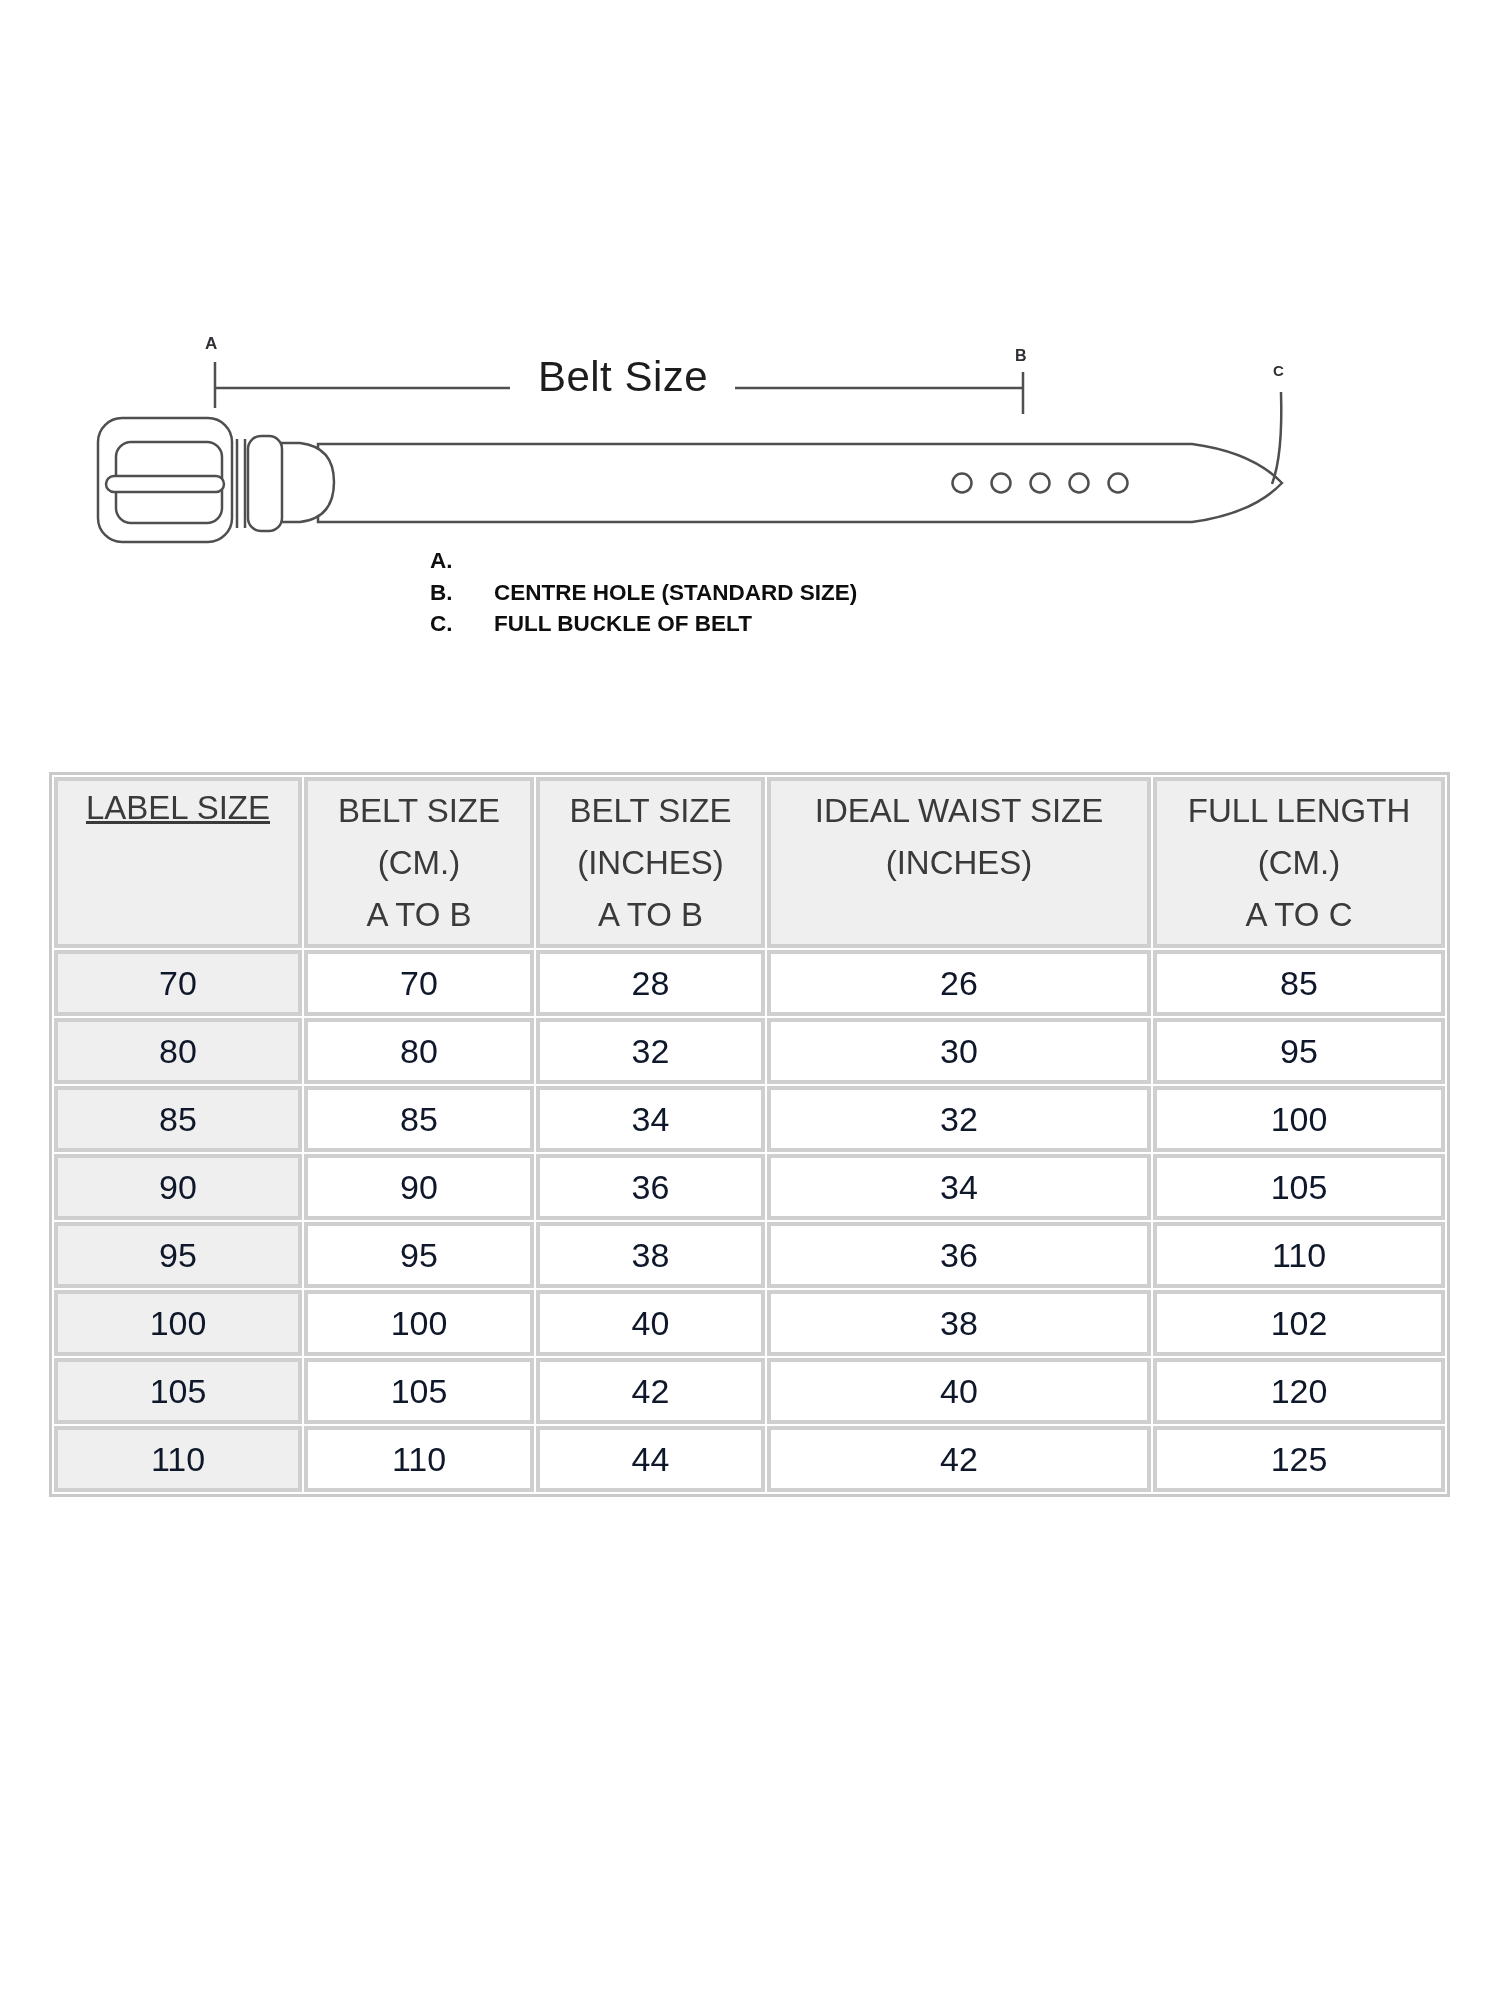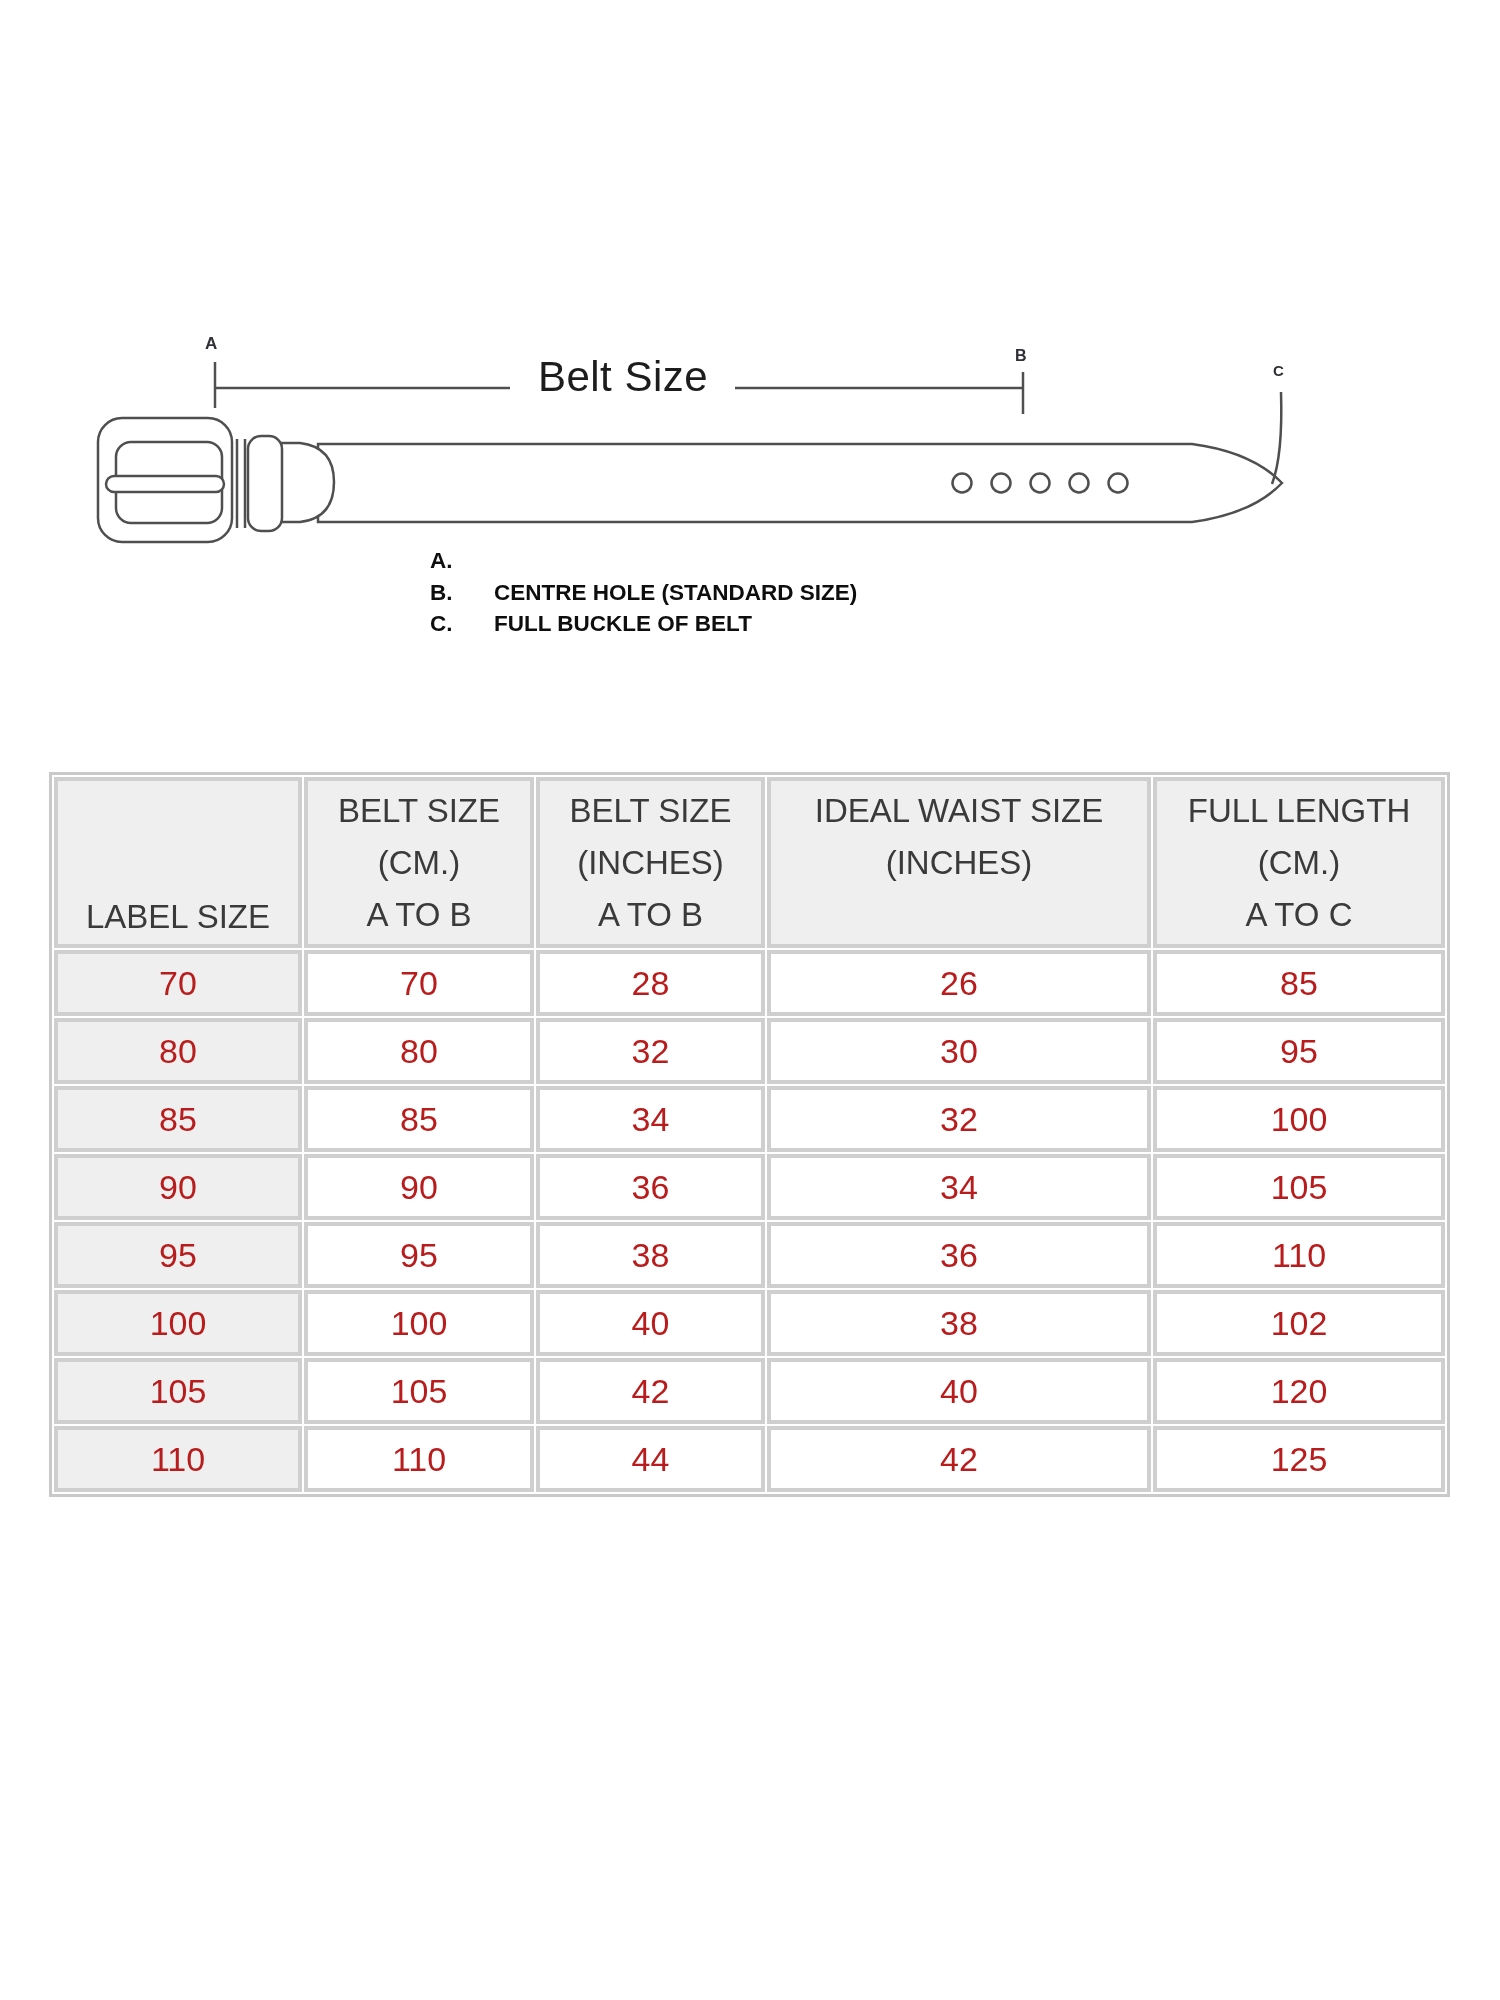--- a/index.html
+++ b/index.html
@@ -26,24 +26,24 @@
     position:absolute;left:49px;top:772px;width:1395px;
     table-layout:fixed;border-collapse:separate;border-spacing:2px;
     border:3px solid #c9c9c9;background:#ffffff;
   }
   .size-table th,.size-table td{
     box-sizing:border-box;border:4px solid #cfcfcf;
     font-weight:normal;color:#3a3a3a;text-align:center;vertical-align:middle;
     overflow:hidden;
   }
   .size-table th{background:#efefef;height:166px;font-size:33px;}
-  .size-table td{background:#ffffff;height:66px;font-size:34px;color:#b91c1c;}
+  .size-table td{background:#ffffff;height:66px;font-size:34px;color:#0f172a;}
   .size-table td.lbl{background:#efefef;}
   .hw{display:flex;flex-direction:column;justify-content:flex-start;height:100%;padding-top:5px;}
-  .hw.one{justify-content:flex-end;padding-top:0;}
+  .hw.one{justify-content:flex-start;padding-top:0;text-decoration:underline;}
   .hl{display:block;height:52px;line-height:52px;white-space:nowrap;}
 </style>
 </head>
 <body>
 
 <div id="canvas">
 
   <svg id="belt-svg" width="1500" height="700" viewBox="0 0 1500 700" fill="none" stroke="#4f4f4f" stroke-width="2.5">
 
     <path fill="#ffffff" d="M318,444 L1192,444 Q1252,452 1282,483 Q1252,514 1192,522 L318,522 Z"></path>

